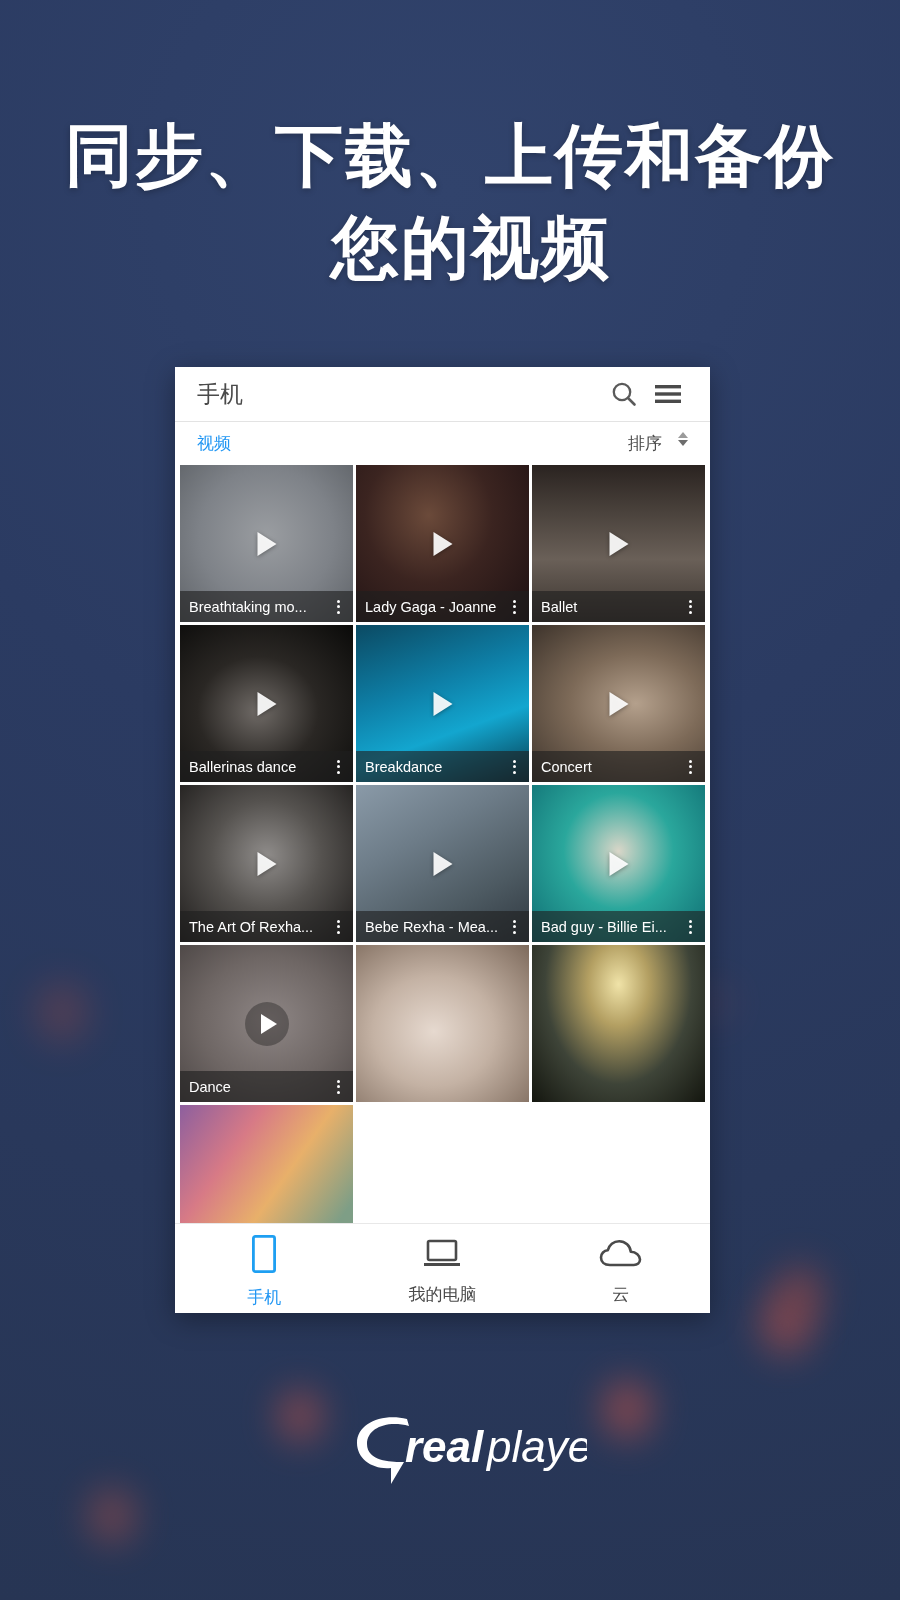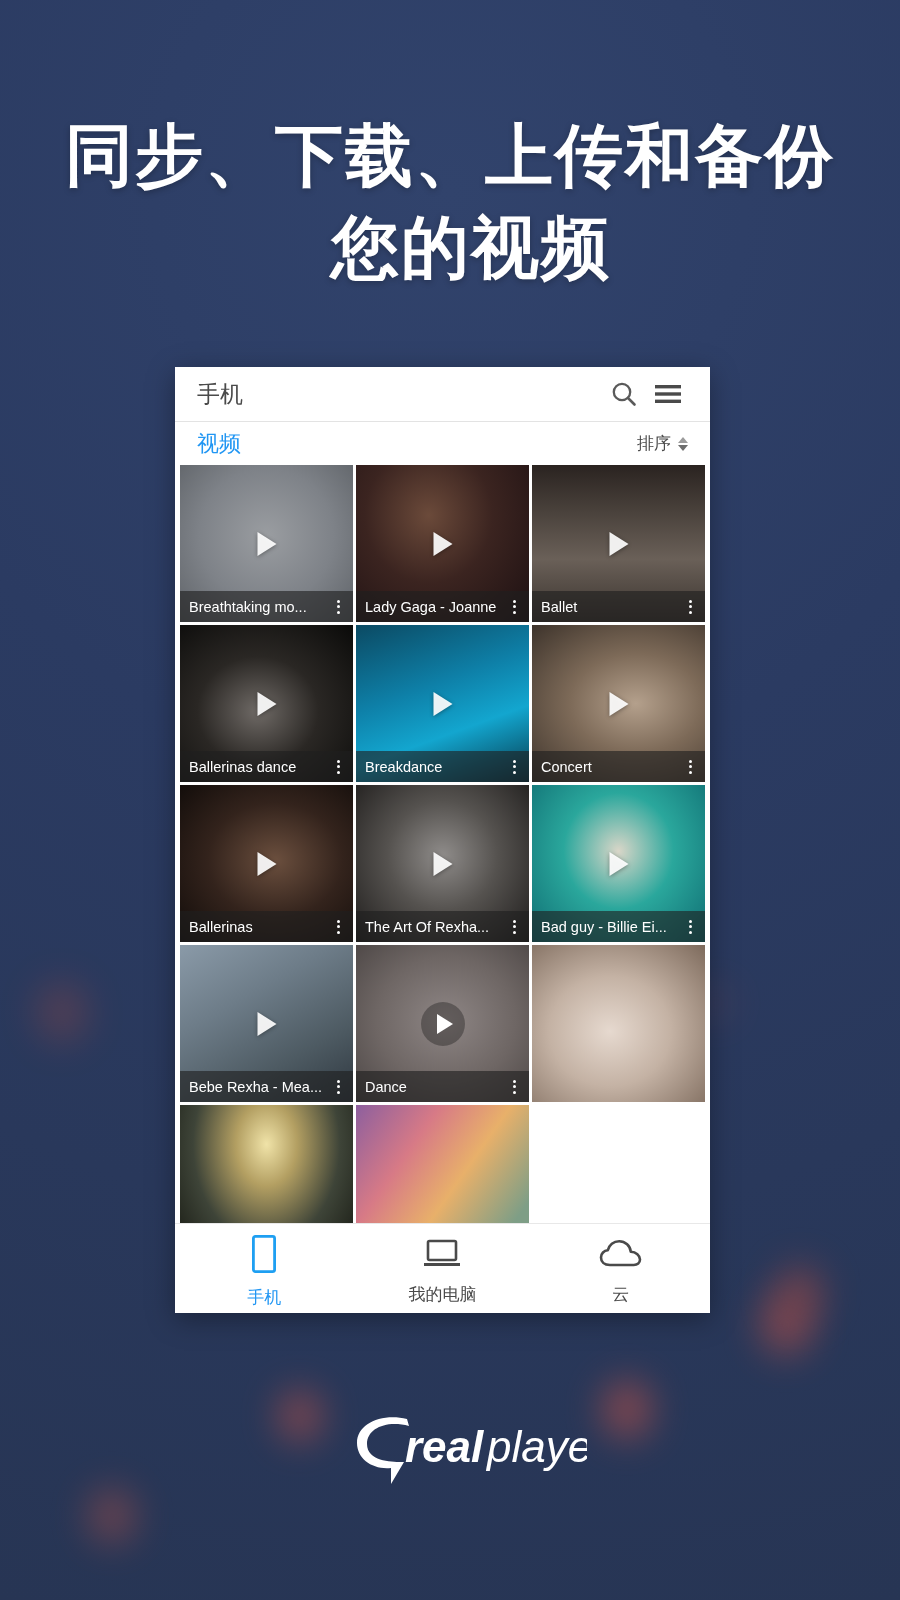--- a/index.html
+++ b/index.html
@@ -60,24 +60,24 @@
   #menu-ic { width:40px; height:40px; }
 
   
   #tabrow {
     height:43px; flex:0 0 43px;
     display:flex; align-items:center;
     padding:0 22px;
     background:#fff;
   }
   #tabrow .tab {
-    font-size:22px; color:#2196f3; font-weight:normal;
+    font-size:17px; color:#2196f3; font-weight:normal;
   }
   #tabrow .spacer { flex:1; }
-  #sortbtn { display:flex; align-items:center; gap:7px; }
+  #sortbtn { display:flex; gap:16px; }
   #sortbtn .sl { font-size:17px; color:#4a4a4a; }
   .sortarrows { display:flex; flex-direction:column; gap:2px; }
   .tri-up { width:0;height:0;border-left:5px solid transparent;border-right:5px solid transparent;border-bottom:6px solid #9b9b9b; }
   .tri-dn { width:0;height:0;border-left:5px solid transparent;border-right:5px solid transparent;border-top:6px solid #6d6d6d; }
 
   
   #grid {
     flex:1;
     display:grid;
     grid-template-columns:repeat(3, 1fr);
@@ -269,60 +269,48 @@
         <div class="lbl">
           <span class="t">Concert</span>
           <span class="kebab">
             <i></i>
             <i></i>
             <i></i>
           </span>
         </div>
       </div>
       <div class="cell">
-        <div class="art" style="background: radial-gradient(at 55% 48%, rgb(107, 79, 62) 0%, rgb(51, 35, 28) 50%, rgb(16, 11, 9) 100%);"></div>
-        <div class="playsm"></div>
-        <div class="lbl">
-          <span class="t">Ballerinas</span>
-          <span class="kebab">
-            <i></i>
-            <i></i>
-            <i></i>
-          </span>
-        </div>
-      </div>
-      <div class="cell">
         <div class="art" style="background: radial-gradient(at 50% 45%, rgb(143, 140, 138) 0%, rgb(85, 82, 79) 45%, rgb(30, 28, 27) 100%);"></div>
         <div class="playsm"></div>
         <div class="lbl">
           <span class="t">The Art Of Rexha...</span>
           <span class="kebab">
             <i></i>
             <i></i>
             <i></i>
           </span>
         </div>
       </div>
       <div class="cell">
+        <div class="art" style="background: linear-gradient(150deg, rgb(138, 154, 168) 0%, rgb(109, 124, 136) 35%, rgb(77, 90, 98) 70%, rgb(47, 56, 64) 100%);"></div>
+        <div class="playsm"></div>
+        <div class="lbl">
+          <span class="t">Bebe Rexha - Mea...</span>
+          <span class="kebab">
+            <i></i>
+            <i></i>
+            <i></i>
+          </span>
+        </div>
+      </div>
+      <div class="cell">
         <div class="art" style="background: radial-gradient(at 50% 42%, rgb(217, 214, 200) 0%, rgb(42, 167, 156) 45%, rgb(15, 109, 114) 100%);"></div>
         <div class="playsm"></div>
         <div class="lbl">
           <span class="t">Bad guy - Billie Ei...</span>
-          <span class="kebab">
-            <i></i>
-            <i></i>
-            <i></i>
-          </span>
-        </div>
-      </div>
-      <div class="cell">
-        <div class="art" style="background: linear-gradient(150deg, rgb(138, 154, 168) 0%, rgb(109, 124, 136) 35%, rgb(77, 90, 98) 70%, rgb(47, 56, 64) 100%);"></div>
-        <div class="playsm"></div>
-        <div class="lbl">
-          <span class="t">Bebe Rexha - Mea...</span>
           <span class="kebab">
             <i></i>
             <i></i>
             <i></i>
           </span>
         </div>
       </div>
       <div class="cell">
         <div class="art" style="background: radial-gradient(at 52% 48%, rgb(142, 134, 133) 0%, rgb(110, 102, 100) 55%, rgb(76, 70, 69) 100%);"></div>
         <div class="playcircle"></div>

